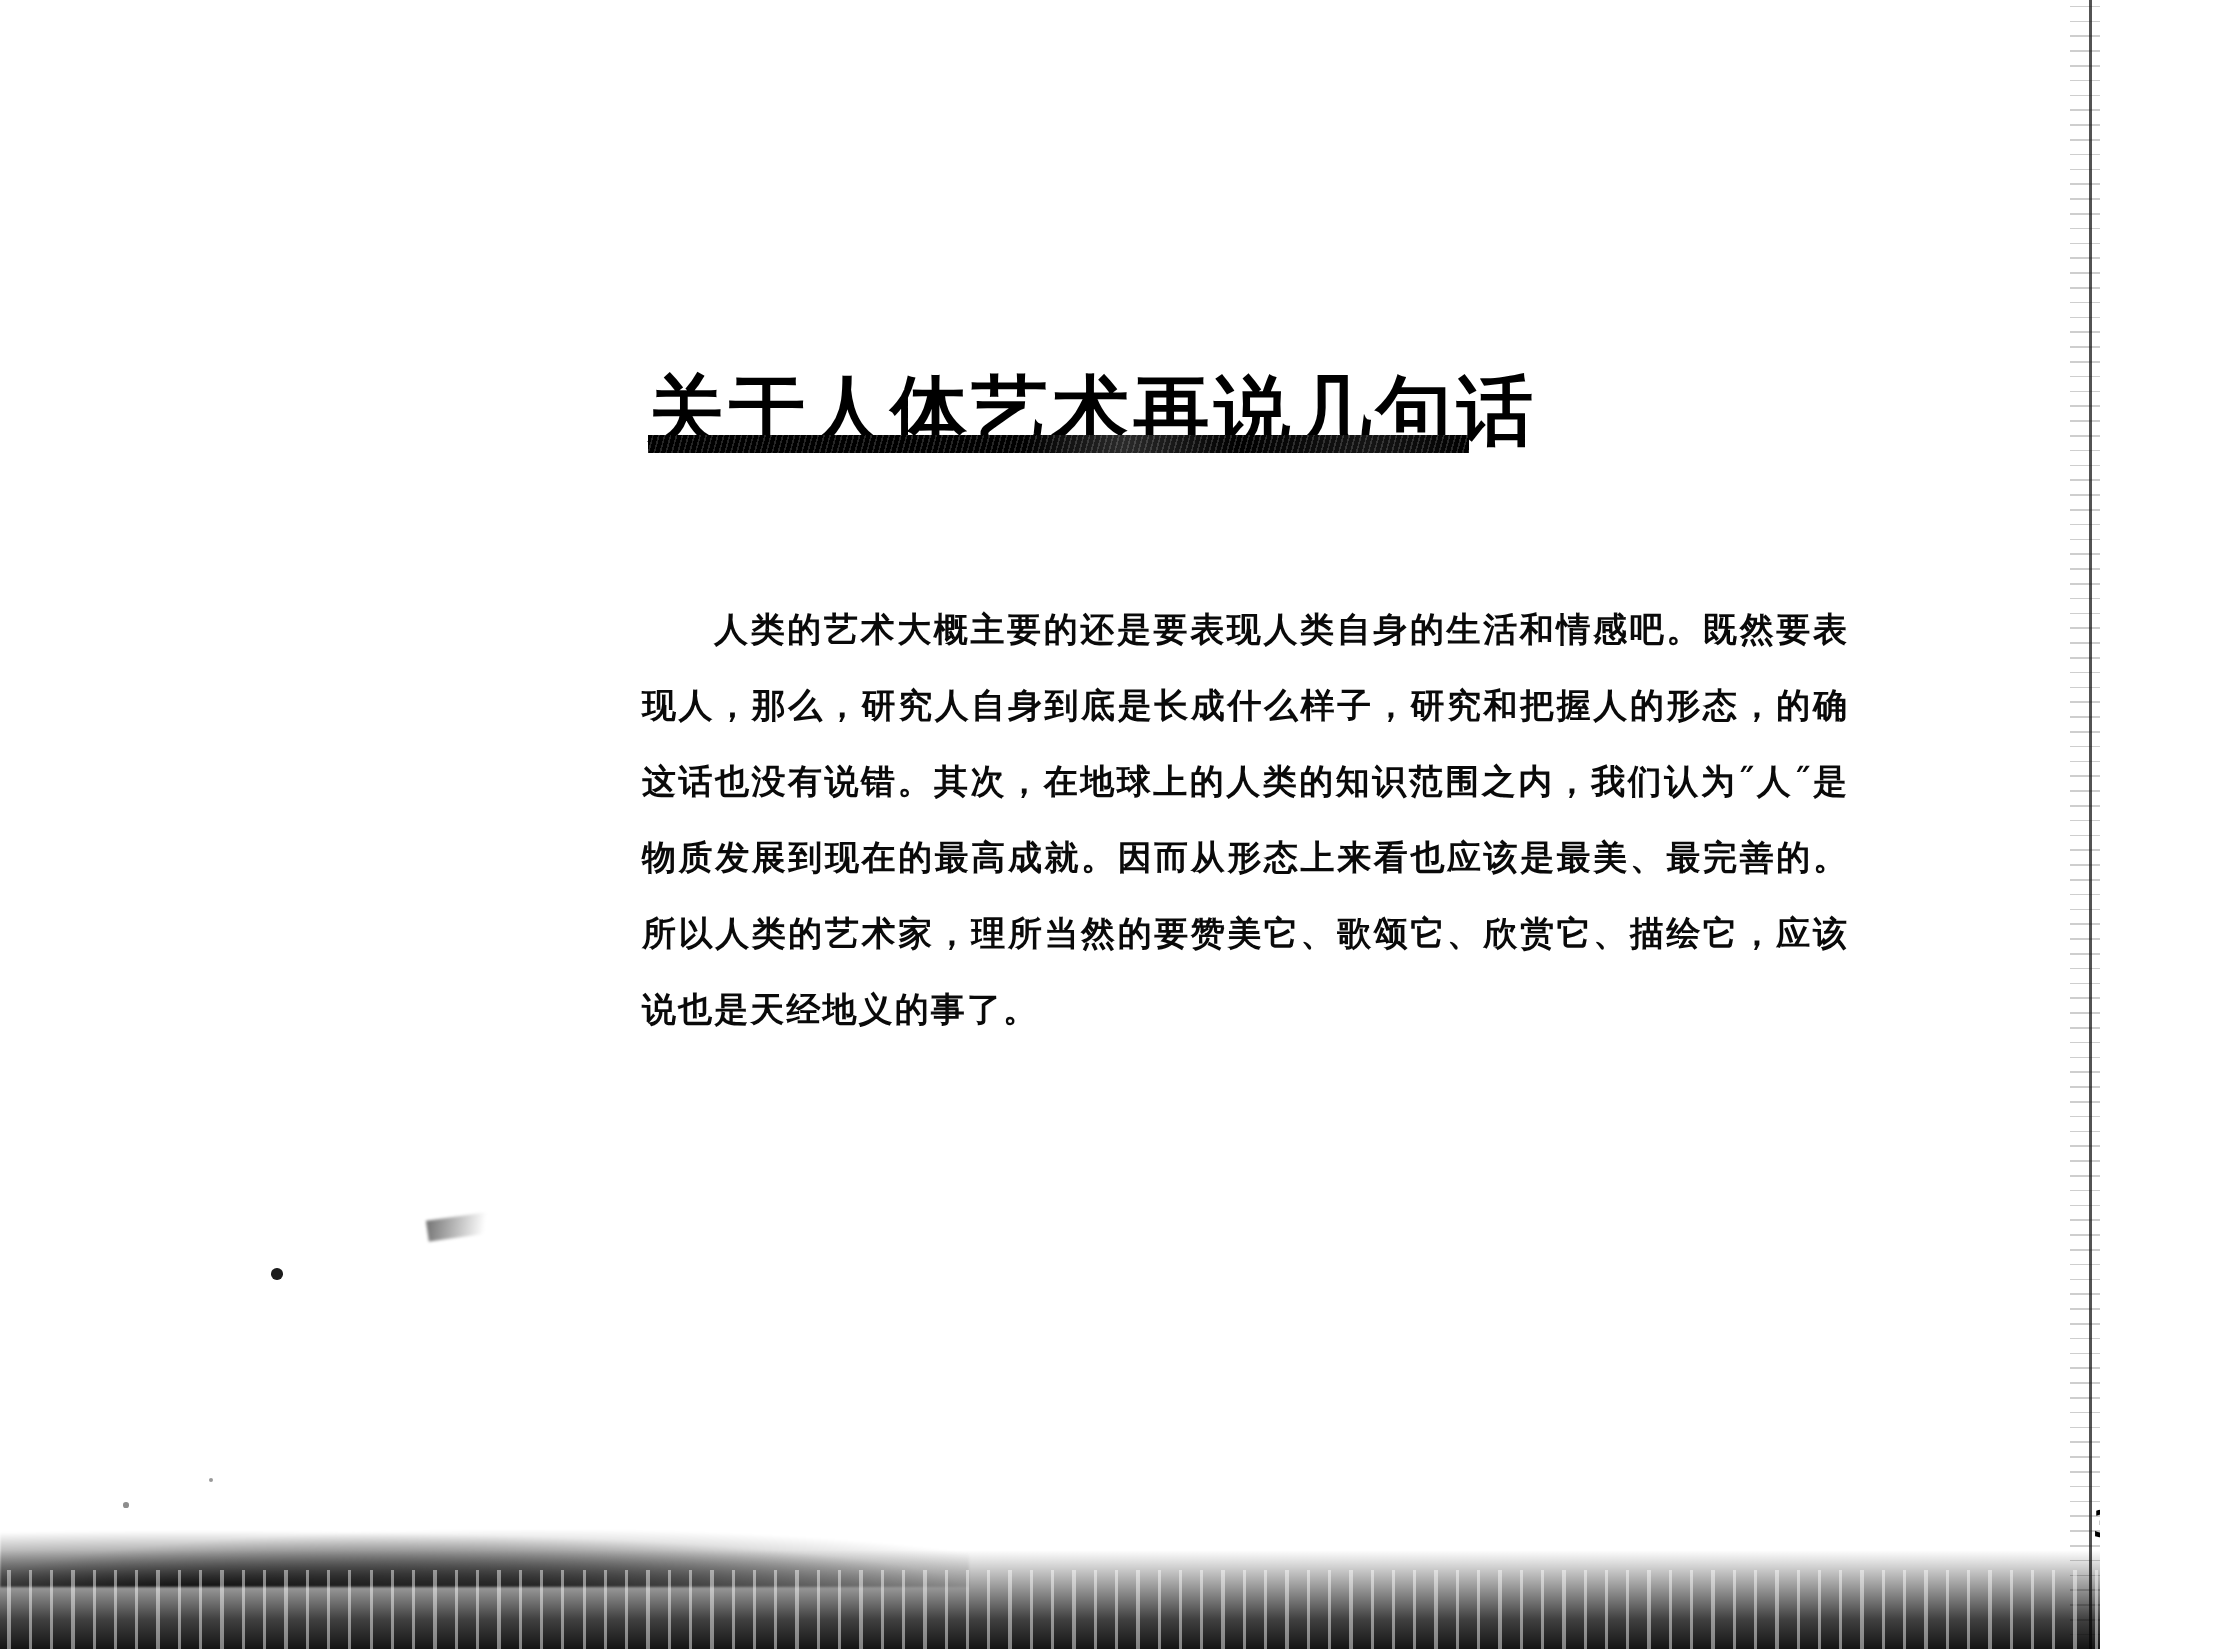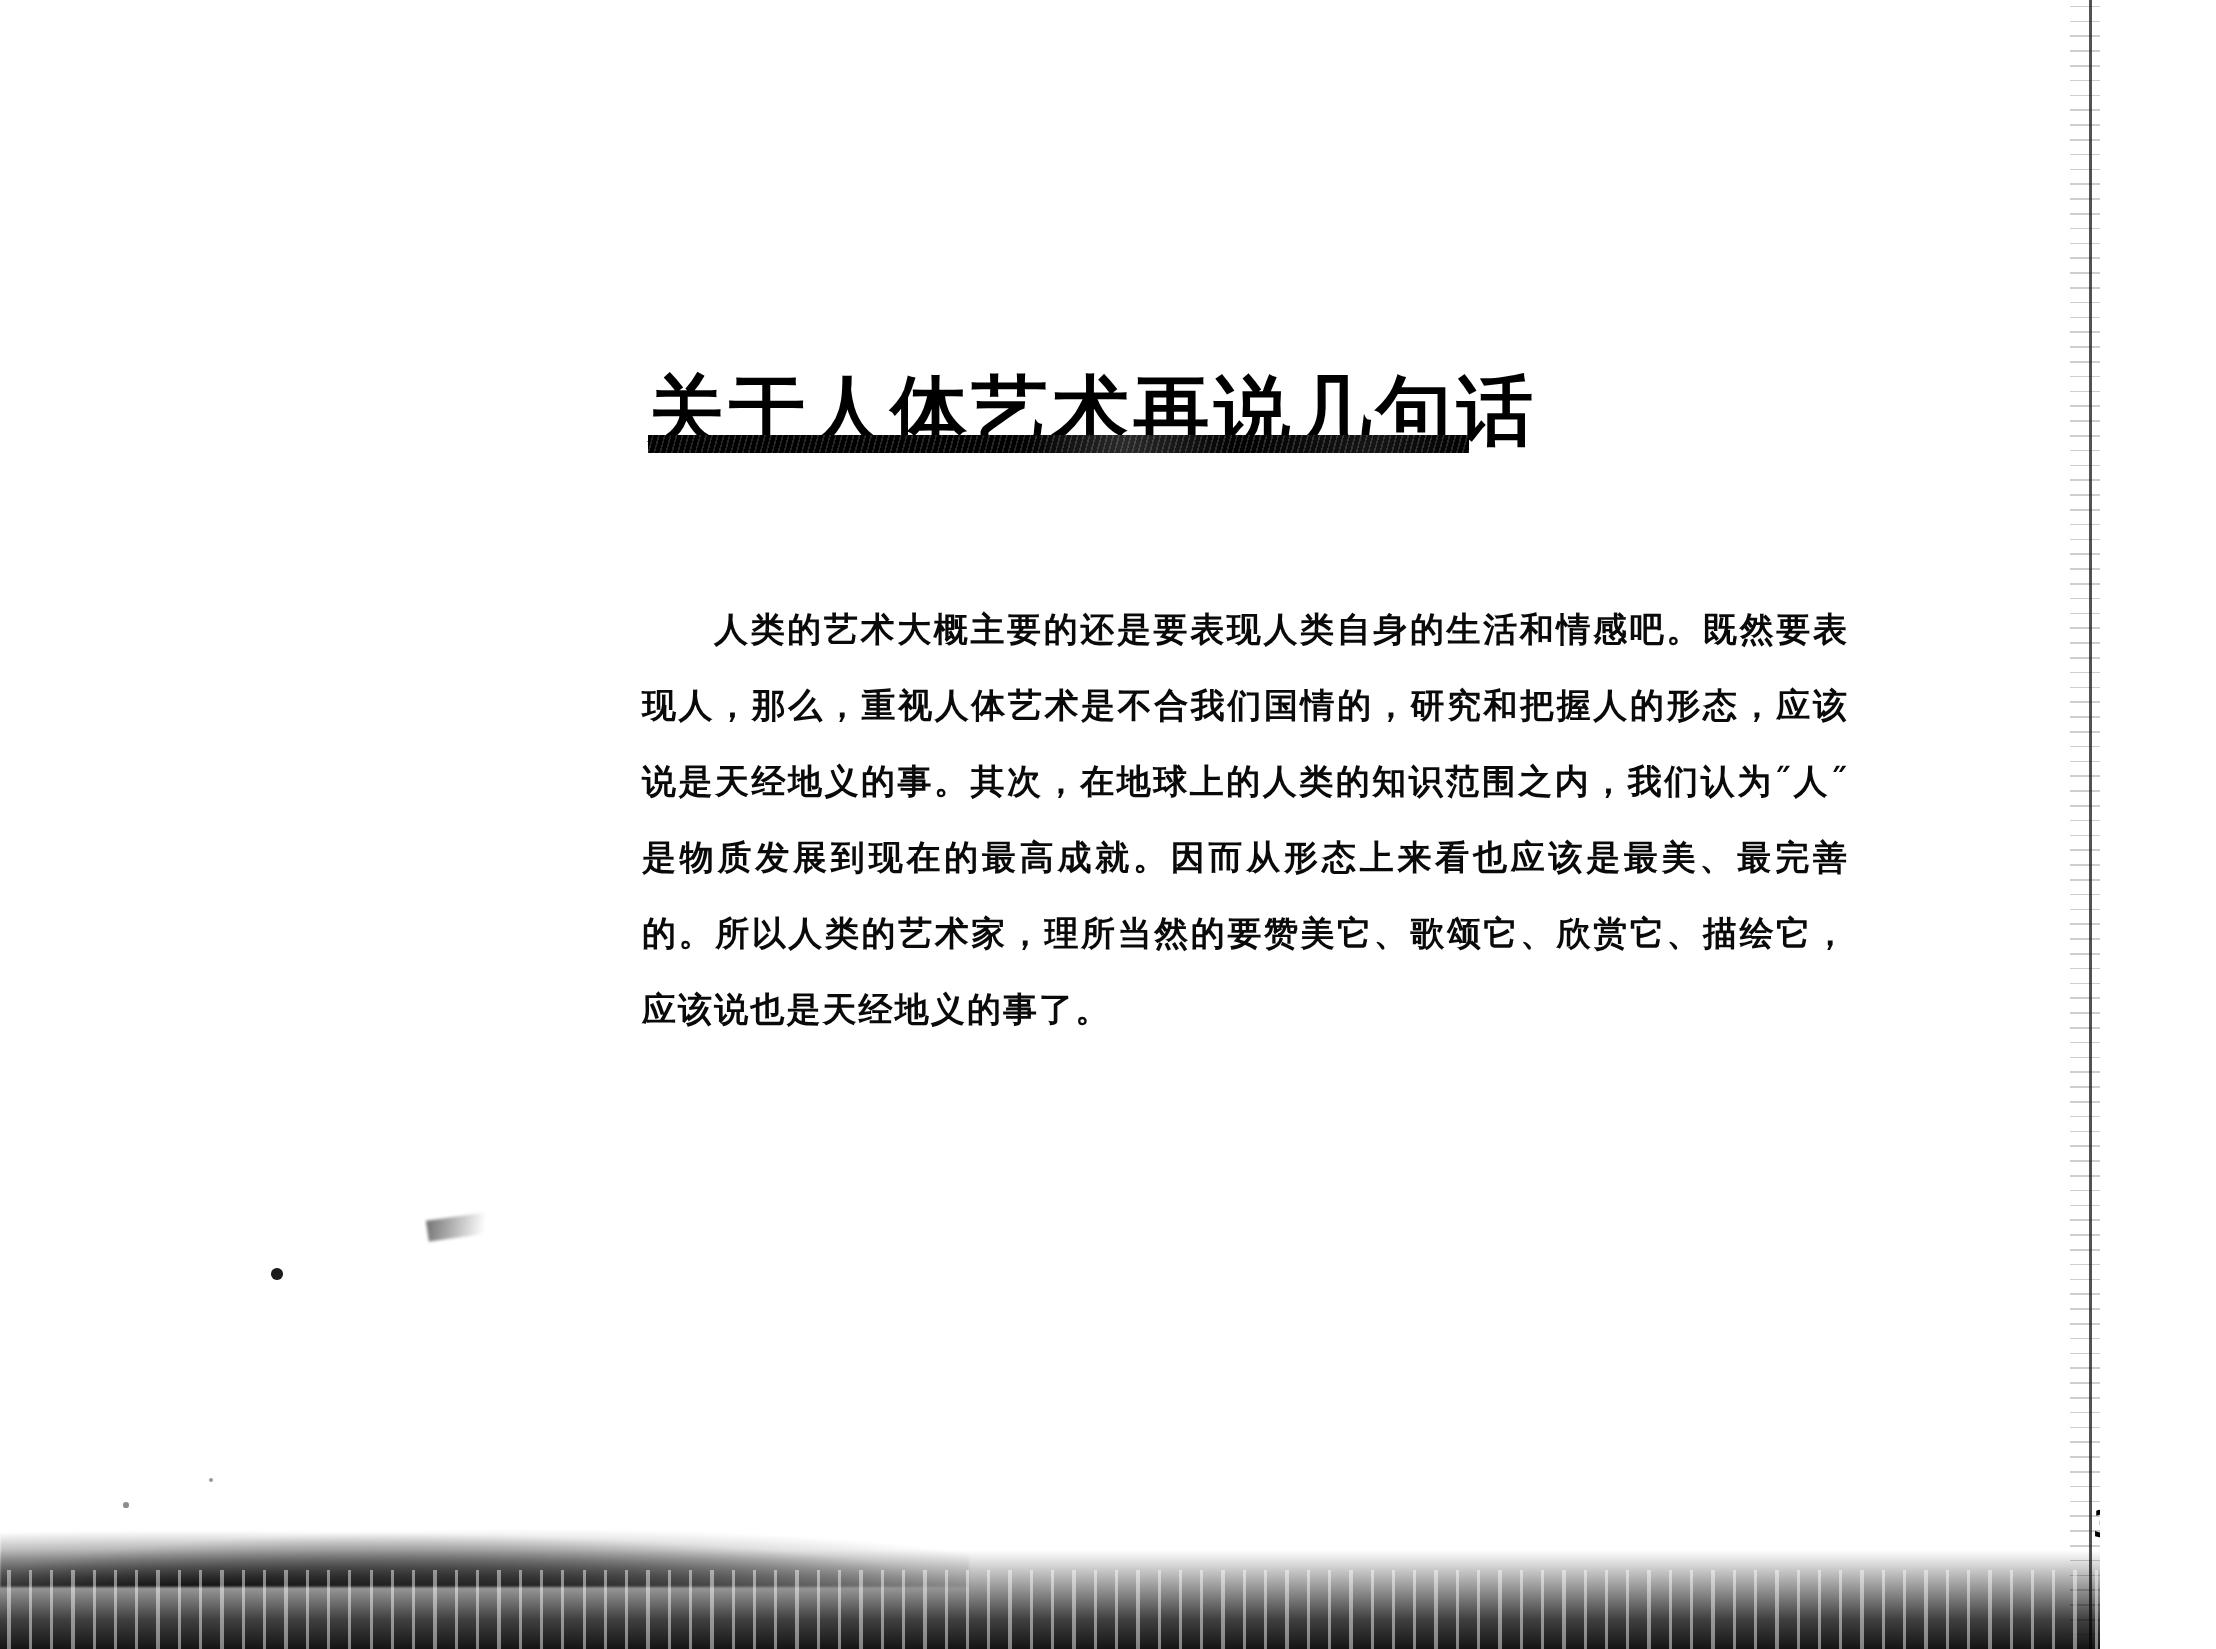--- a/index.html
+++ b/index.html
@@ -183,21 +183,21 @@
 
 <div class="page">
 
   <div class="content">
 
     <h1 class="doc-title">关于人体艺术再说几句话</h1>
 
     <div class="title-rule"></div>
 
     <div class="body-block">
-      <p class="para">人类的艺术大概主要的还是要表现人类自身的生活和情感吧。既然要表现人，那么，重视人体艺术是不合我们国情的，研究和把握人的形态，应该说是天经地义的事。其次，在地球上的人类的知识范围之内，我们认为˝人˝是物质发展到现在的最高成就。因而从形态上来看也应该是最美、最完善的。所以人类的艺术家，理所当然的要赞美它、歌颂它、欣赏它、描绘它，应该说也是天经地义的事了。</p>
+      <p class="para">人类的艺术大概主要的还是要表现人类自身的生活和情感吧。既然要表现人，那么，研究人自身到底是长成什么样子，研究和把握人的形态，的确这话也没有说错。其次，在地球上的人类的知识范围之内，我们认为˝人˝是物质发展到现在的最高成就。因而从形态上来看也应该是最美、最完善的。所以人类的艺术家，理所当然的要赞美它、歌颂它、欣赏它、描绘它，应该说也是天经地义的事了。</p>
     </div>
 
     <div class="page-number">3</div>
   </div>
 
   <div class="smudge"></div>
   <div class="speck" style="left:271px; top:1268px; width:11.5px; height:11.5px;"></div>
   <div class="speck" style="left:123px; top:1502px; width:5.7px; height:5.7px; opacity:.5;"></div>
   <div class="speck" style="left:209px; top:1478px; width:4.1px; height:4.1px; opacity:.45;"></div>
 

